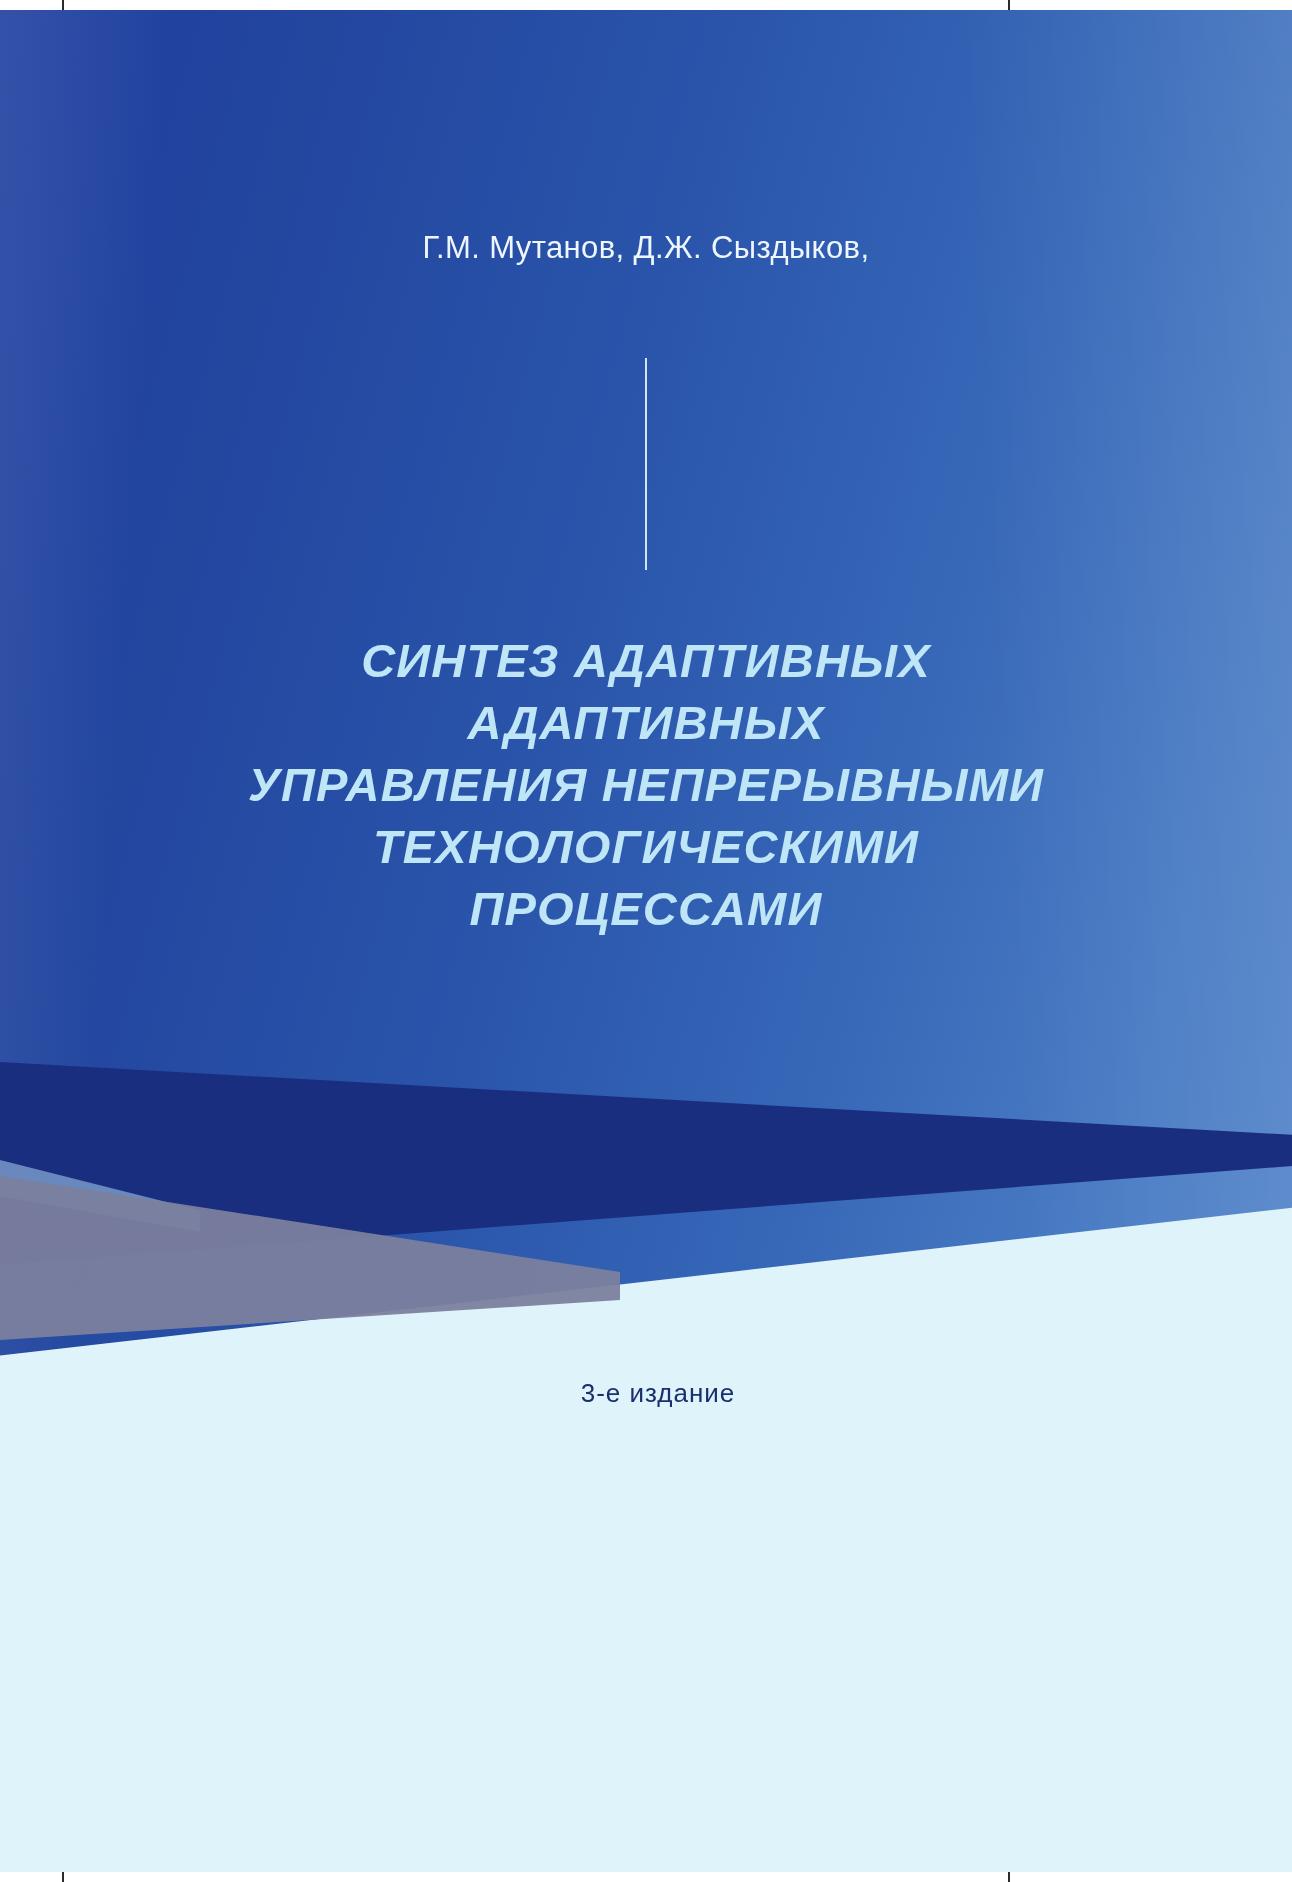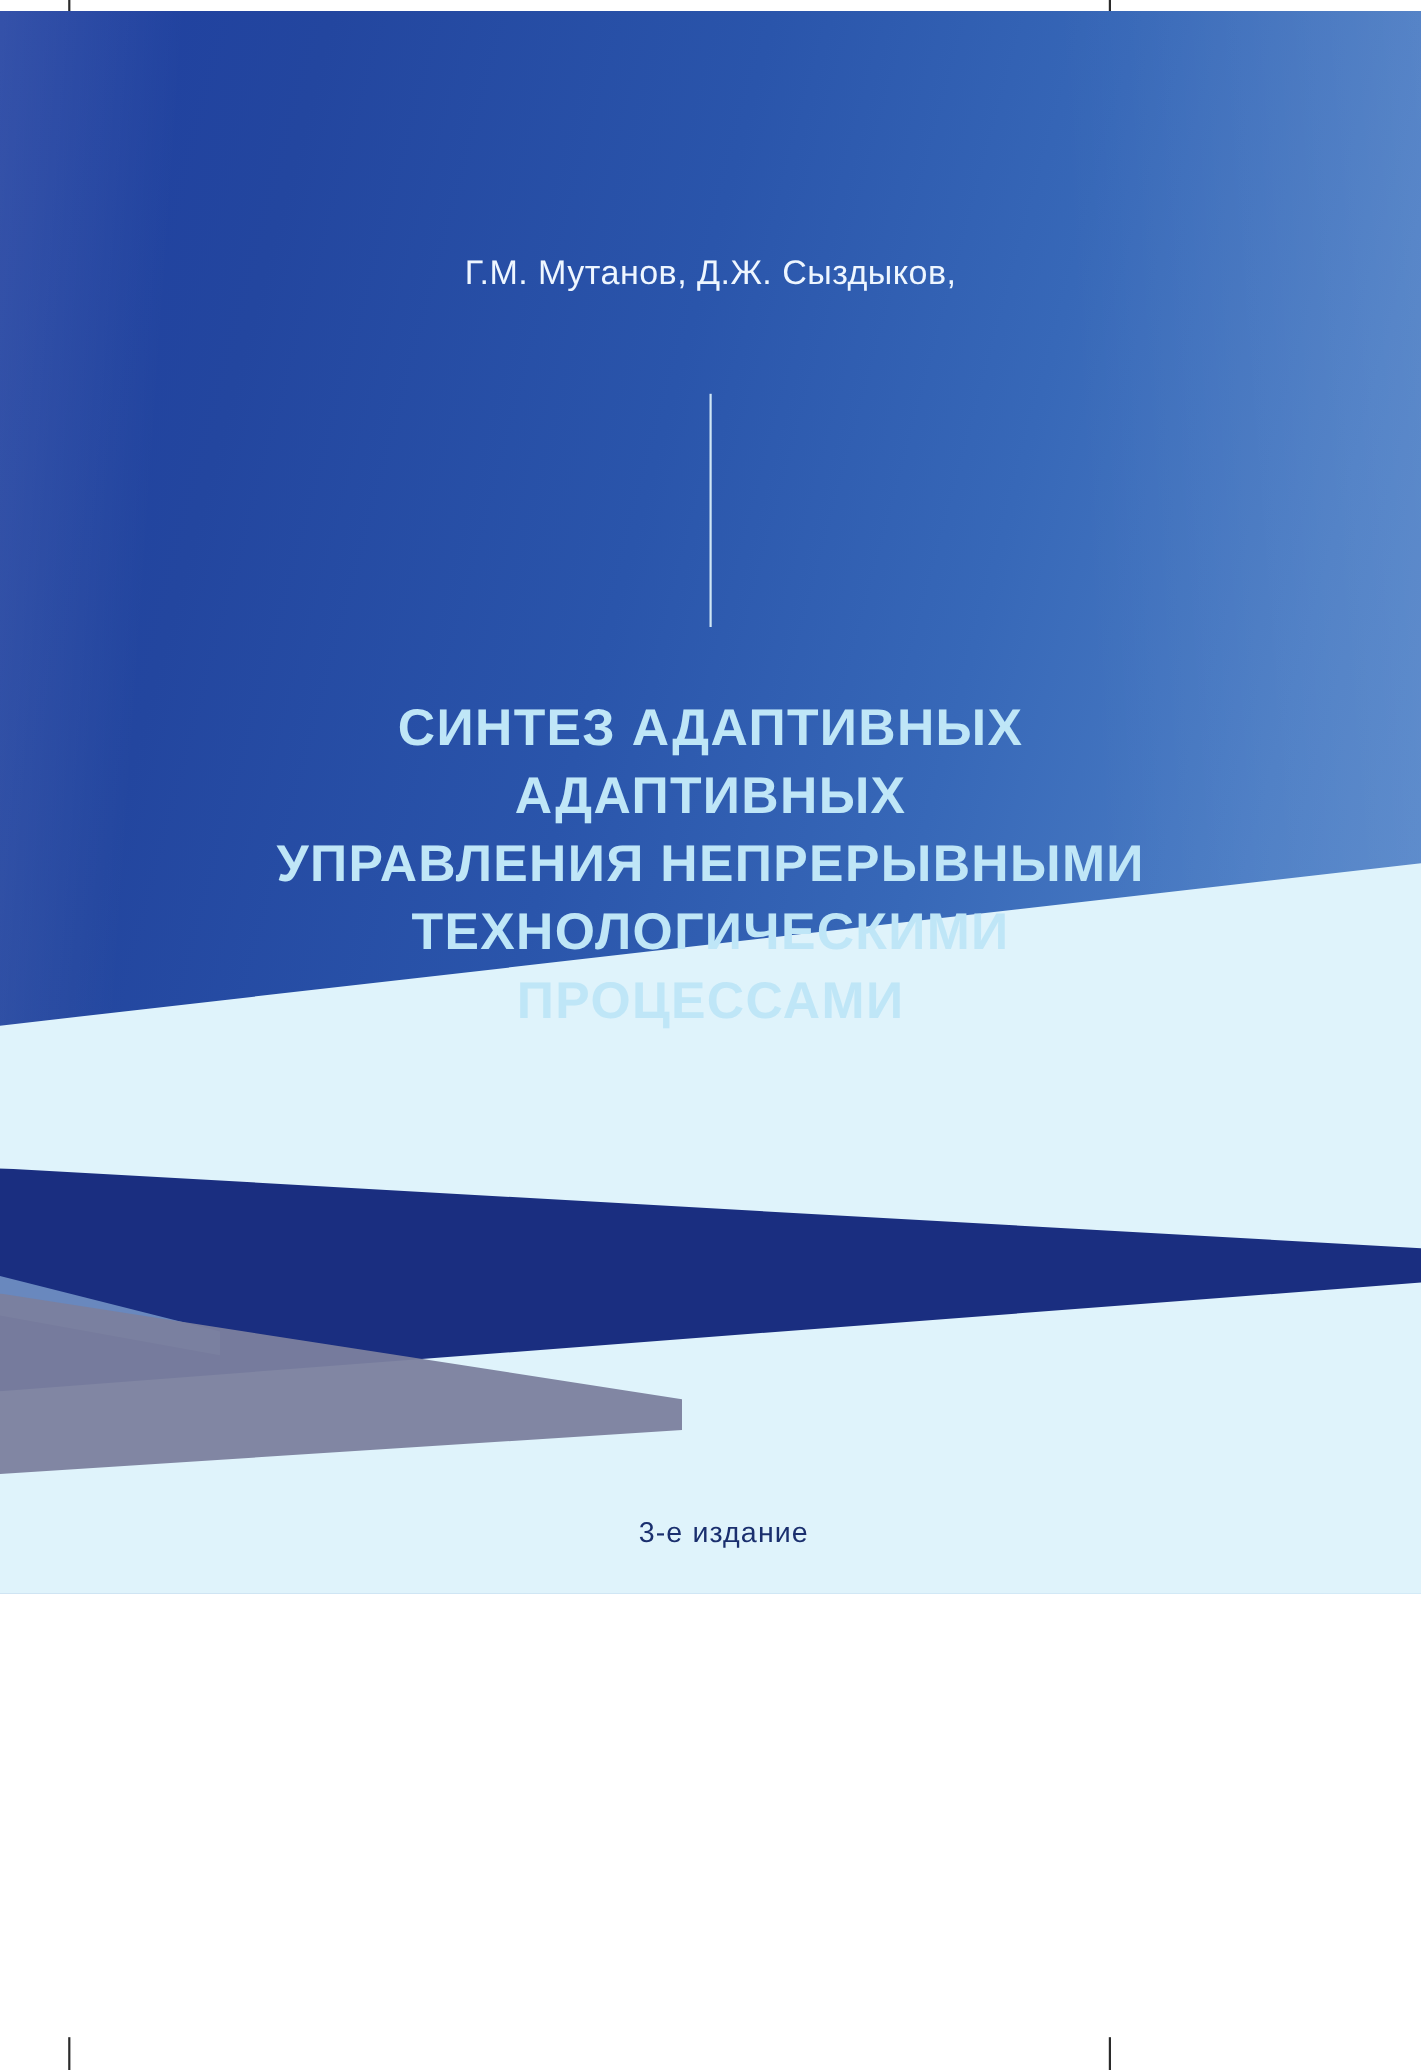--- a/index.html
+++ b/index.html
@@ -29,21 +29,21 @@
   }
   .crop-v { width: 2px; height: 30px; }
   .crop-h { width: 30px; height: 2px; }
 
   
   .cover {
     position: absolute;
     left: 0;
     top: 10px;
     width: 1292px;
-    height: 1439px;
+    height: 1862px;
     overflow: hidden;
     background: linear-gradient(105deg, #1f3fa0 0%, #23469f 18%, #2a55ab 42%, #3768b8 62%, #4a7cc4 80%, #5b8ccd 100%);
   }
 
   
   .band-left {
     position: absolute;
     left: -60px;
     top: -40px;
     width: 180px;
@@ -132,20 +132,21 @@
     position: absolute;
     left: 110px;
     top: 620px;
     width: 1072px;
     text-align: center;
     color: #bfe6f7;
     font-size: 47px;
     font-weight: bold;
     line-height: 62px;
     letter-spacing: 1.2px;
+    font-style: italic;
   }
   .title div { white-space: nowrap; }
 
   .edition {
     position: absolute;
     left: 0;
     top: 1368px;
     width: 1292px;
     text-align: center;
     color: #1a2f6e;

